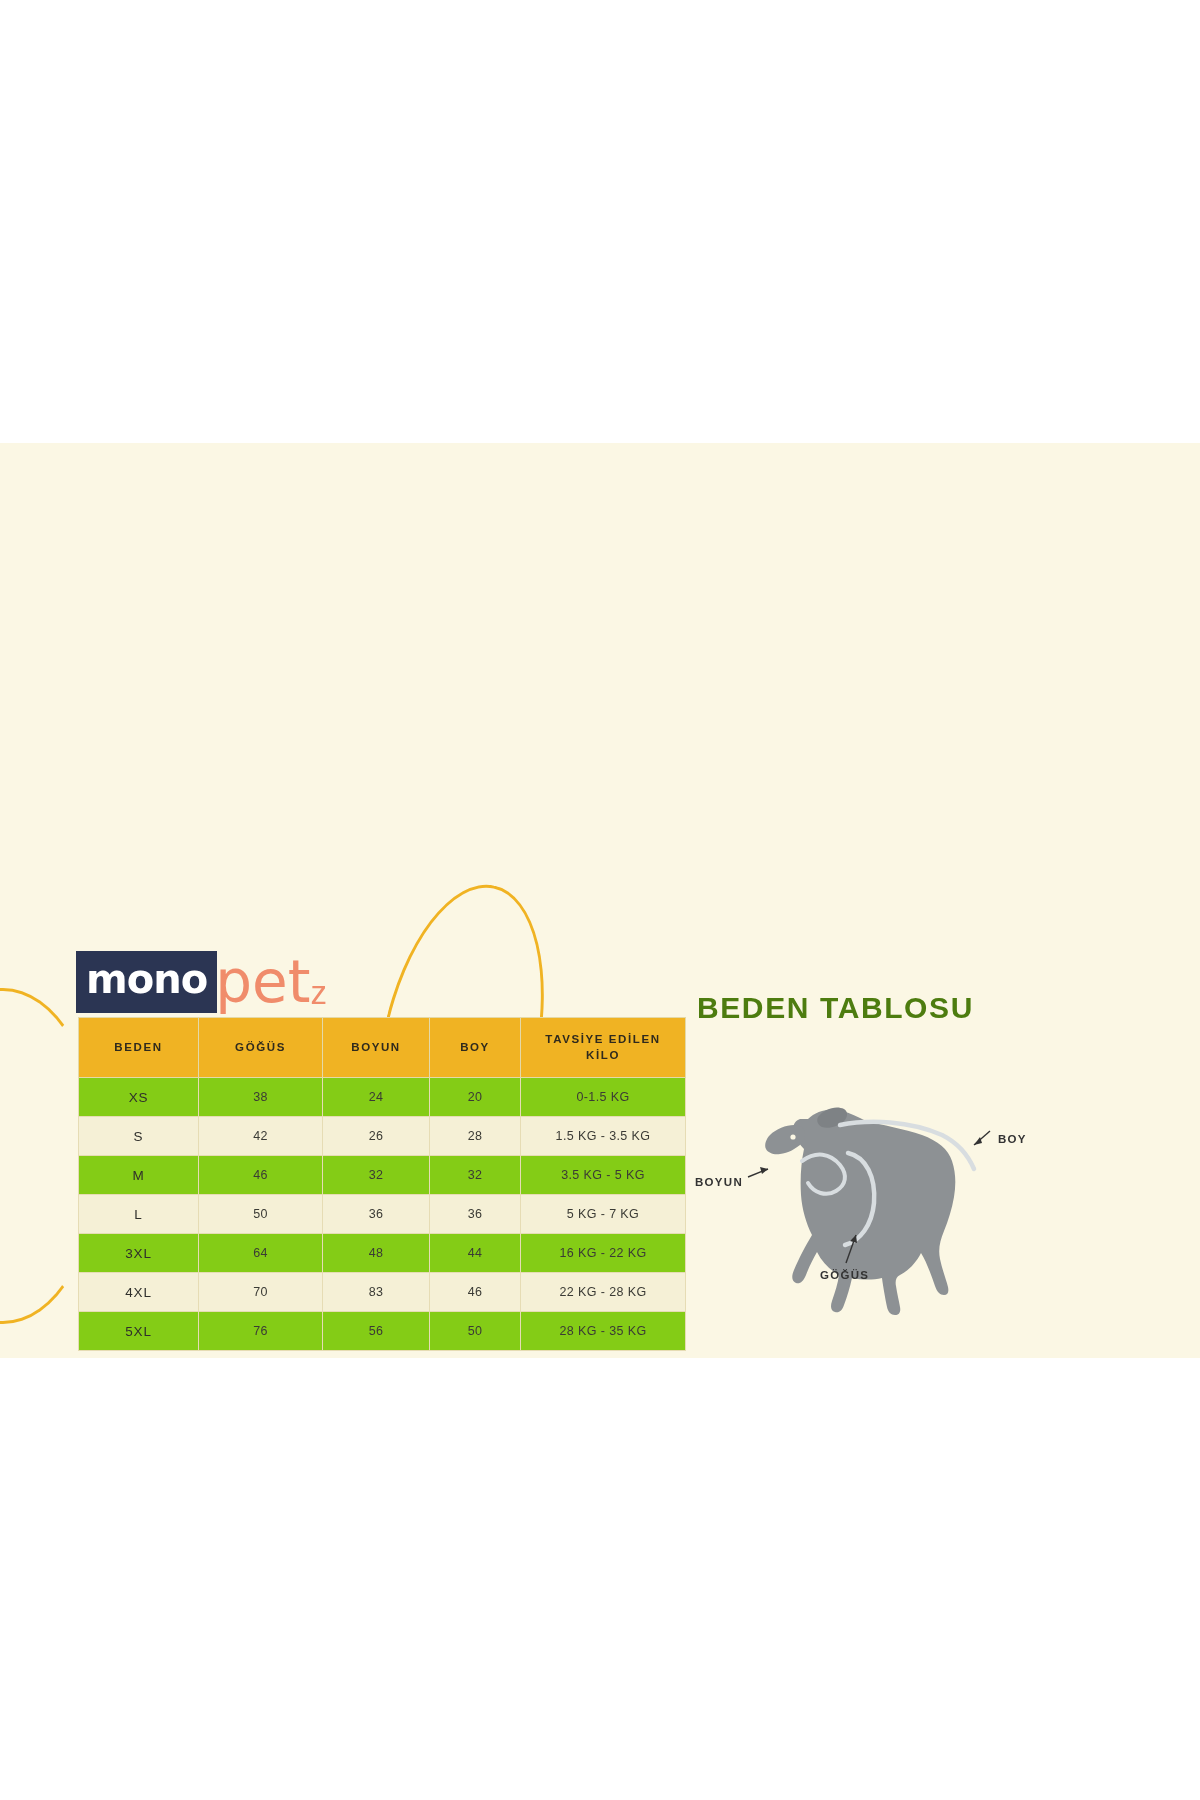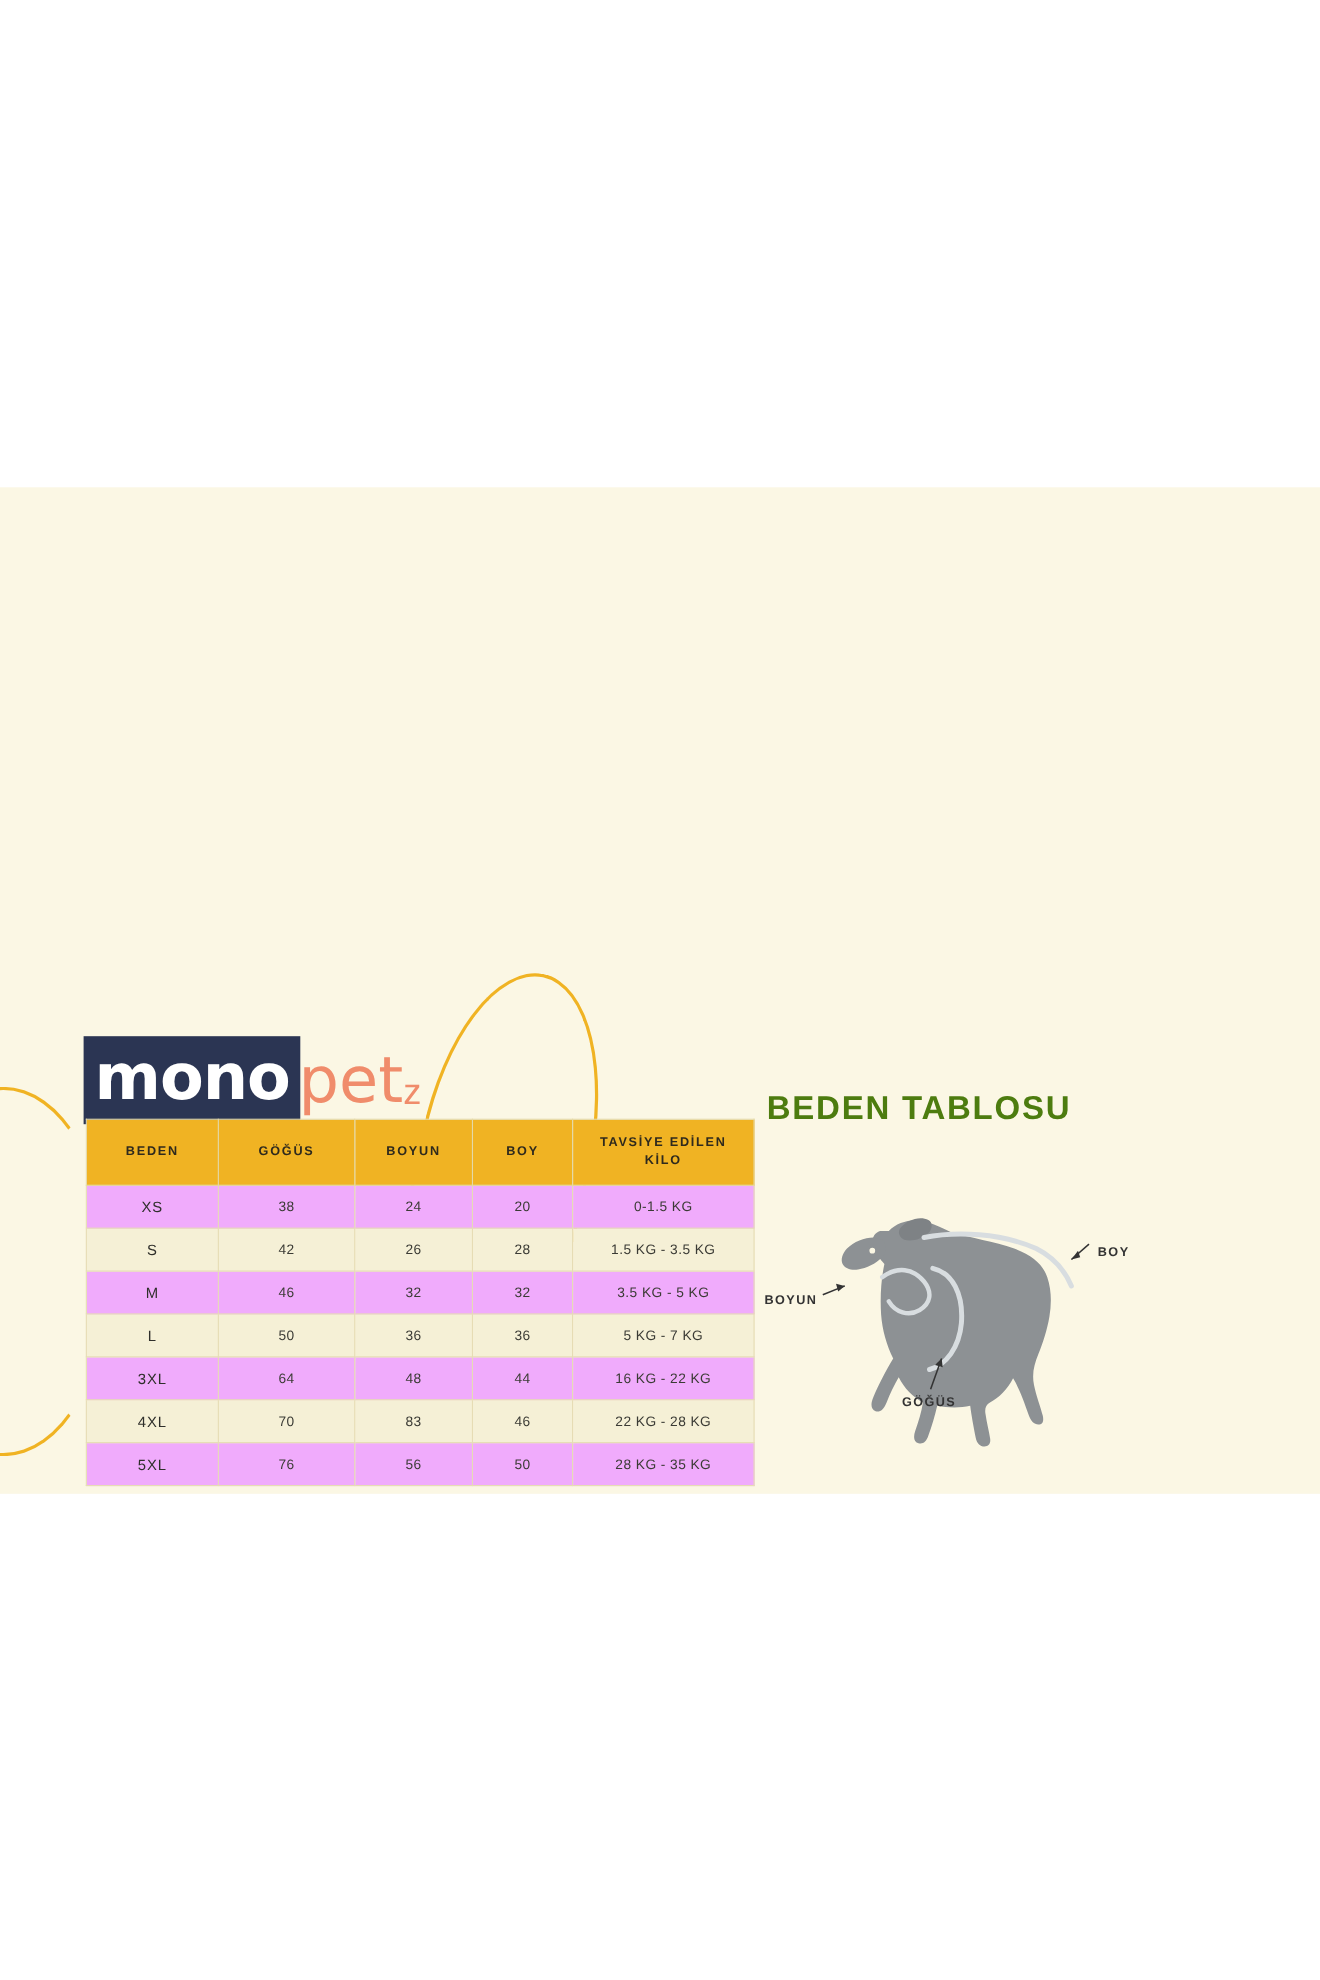--- a/index.html
+++ b/index.html
@@ -53,21 +53,21 @@
     left: 76px;
     top: 502px;
     width: 396px;
     height: 74px;
     display: flex;
     align-items: center;
   }
   #logo-mono-box {
     background: #2b3553;
     color: #ffffff;
-    font-size: 58px;
+    font-size: 40px;
     font-weight: 700;
     letter-spacing: -1px;
     line-height: 1;
     padding: 8px 10px 14px 10px;
     font-family: "DejaVu Sans", sans-serif;
   }
   #logo-pet {
     color: #f08c6b;
     font-size: 58px;
     font-weight: 500;
@@ -106,21 +106,21 @@
     line-height: 1.35;
   }
   #size-table td {
     font-size: 12.5px;
     color: #3b3b35;
     text-align: center;
     padding: 11.5px 2px;
     border: 1px solid #e6dcb4;
     letter-spacing: 0.4px;
   }
-  #size-table tr.odd td { background: #f0abfc; }
+  #size-table tr.odd td { background: #84cc16; }
   #size-table tr.even td { background: #f5f0d6; }
   #size-table td.size-cell { font-size: 13.5px; color: #2f2f2b; letter-spacing: 0.8px;}
 
   
   col.c0 { width: 120px; }
   col.c1 { width: 124px; }
   col.c2 { width: 107px; }
   col.c3 { width: 91px; }
   col.c4 { width: 165px; }
 

